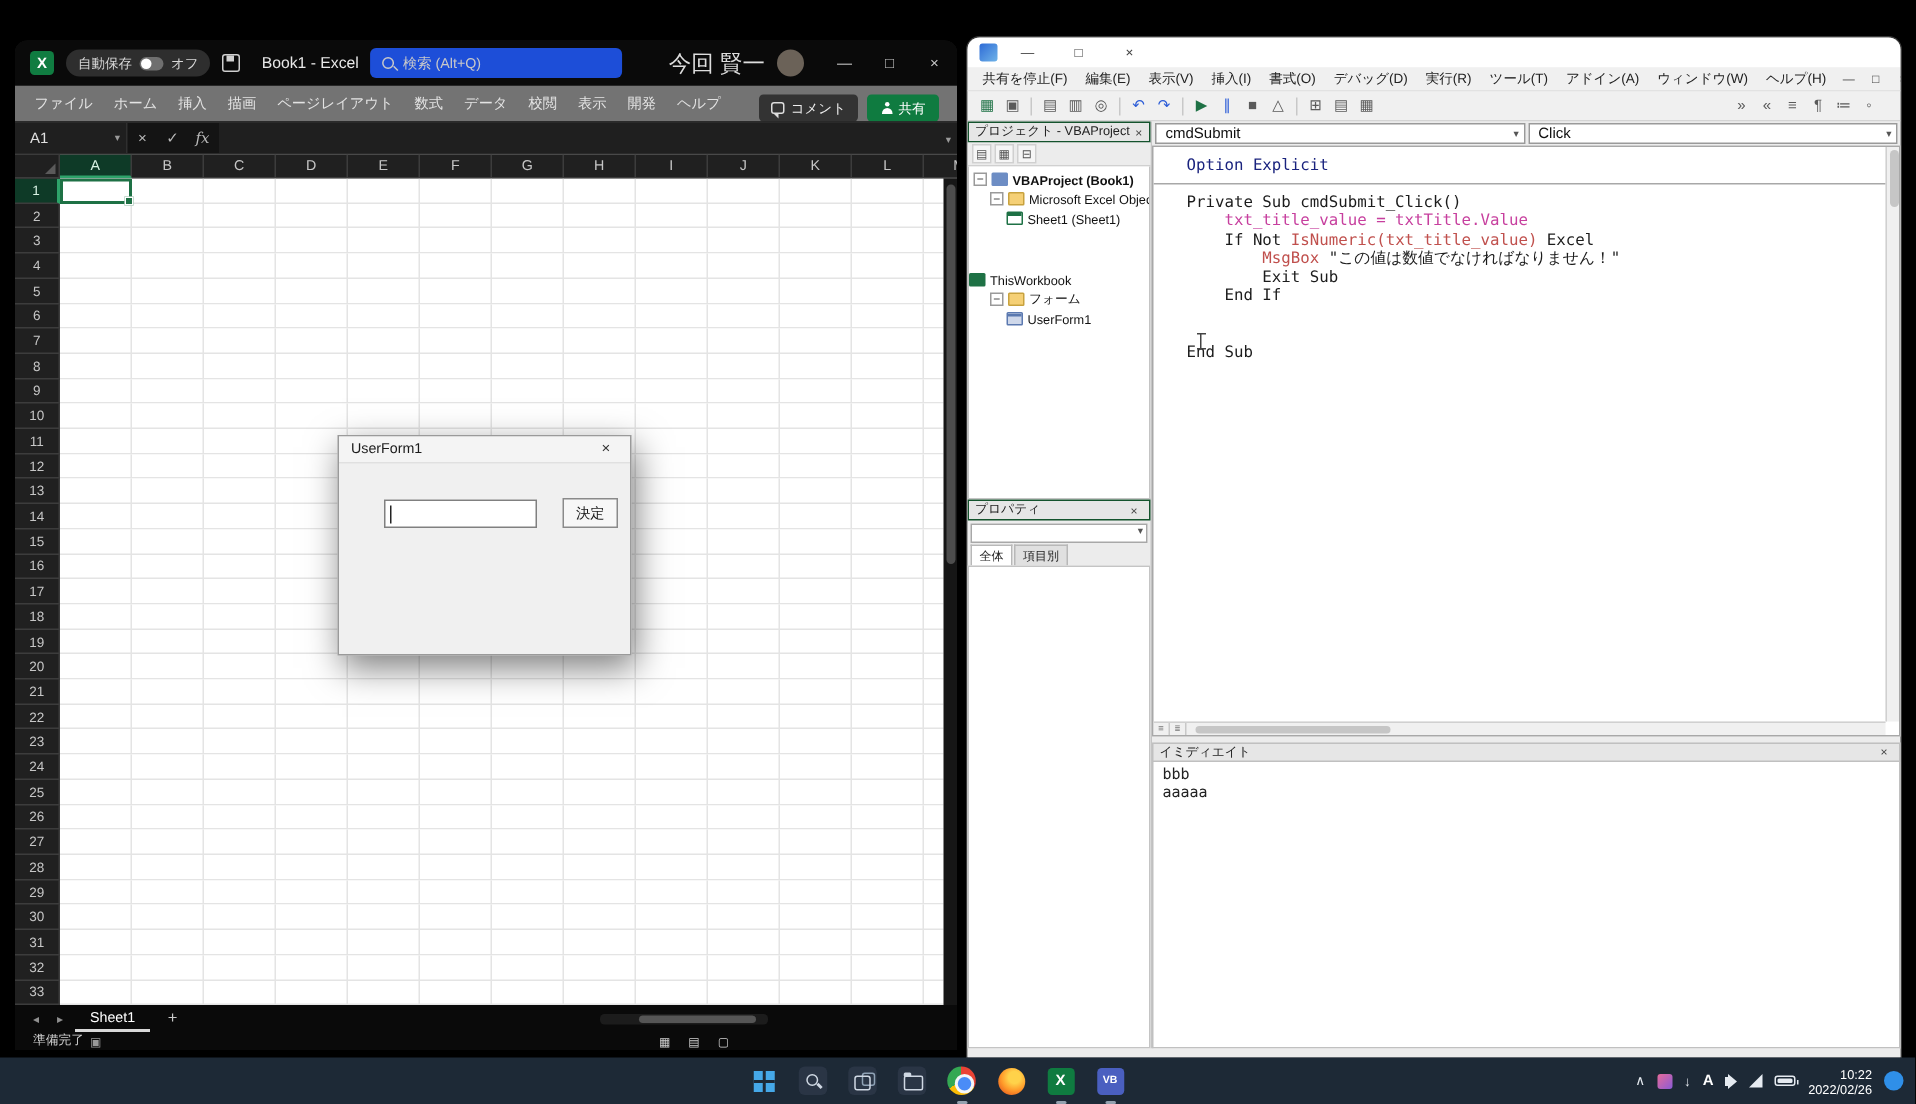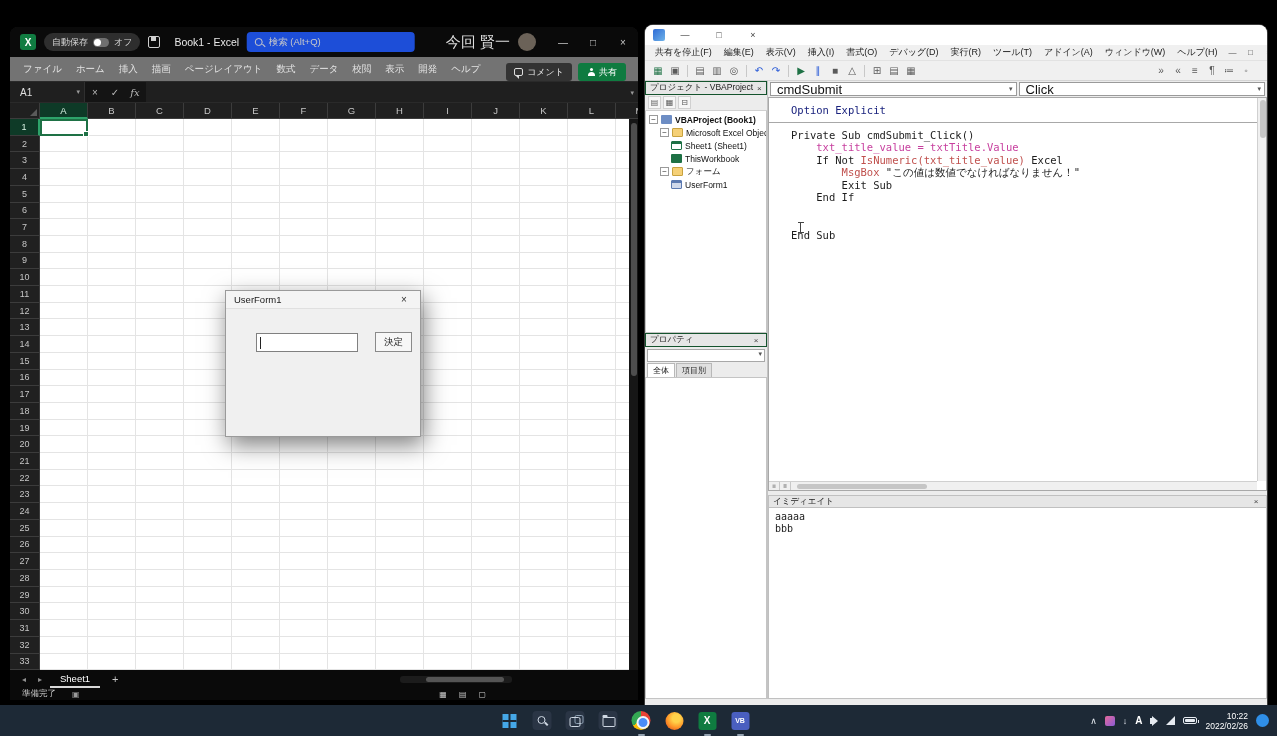--- a/index.html
+++ b/index.html
@@ -60,21 +60,21 @@
 .sel-box{position:absolute;left:0;top:0;width:48px;height:calc(100%/33);border:2px solid #1e7145;background:#fff;z-index:2}
 .sel-box::after{content:"";position:absolute;right:-3px;bottom:-3px;width:4px;height:4px;background:#1e7145;border:1px solid #fff}
 .vscroll{width:9px;flex:none;background:#161616;position:relative}
 .vscroll .thumb{position:absolute;left:1.5px;top:4px;width:6px;height:46%;background:#4d4d4d;border-radius:3px}
 .xl-sheetbar{height:18px;background:#0a0a0a;display:flex;align-items:center;gap:4px;padding:0 8px;flex:none}
 .sheet-nav{font-size:8px;color:#8f8f8f;width:12px;text-align:center}
 .sheettab{color:#fff;font-size:9.5px;padding:0 10px;height:100%;display:flex;align-items:center;border-bottom:2px solid #d8d8d8}
 .addsheet{font-size:11px;color:#c8c8c8;margin-left:4px;width:14px;text-align:center}
 .hscroll{margin-left:auto;margin-right:118px;width:112px;height:7px;background:#1c1c1c;border-radius:3px;position:relative}
 .hscroll .thumb{position:absolute;left:26px;top:1px;width:78px;height:5px;background:#555;border-radius:2.5px}
-.xl-status{height:12px;background:#0a0a0a;display:flex;align-items:center;padding:0 12px;color:#cfcfcf;font-size:8.5px;gap:16px;flex:none}
+.xl-status{height:12px;background:#0a0a0a;display:flex;align-items:center;padding:0 12px;color:#cfcfcf;font-size:8.5px;gap:4px;flex:none}
 .acc-ic{color:#9a9a9a;font-size:8px}
 .view-icons{margin-left:auto;margin-right:140px;display:flex;gap:12px;color:#cfcfcf;font-size:8px}
 
 
 #userform{position:absolute;left:225px;top:290px;width:196px;height:147px;background:#f0f0f0;border:1px solid #9a9a9a;box-shadow:3px 8px 22px rgba(0,0,0,.5);z-index:5}
 .uf-title{height:18px;display:flex;align-items:center;padding:0 8px;font-size:9.5px;color:#1a1a1a;background:#f4f4f4;border-bottom:1px solid #e0e0e0}
 .uf-close{margin-left:auto;color:#333;font-size:10px;width:16px;text-align:center}
 .uf-input{position:absolute;left:30px;top:42px;width:102px;height:19px;background:#fff;border:1px solid #808080}
 .uf-caret{position:absolute;left:3px;top:3px;width:1px;height:12px;background:#222}
 .uf-btn{position:absolute;left:149px;top:41px;width:37px;height:20px;background:#f7f7f7;border:1px solid #8a8a8a;font-size:9.5px;display:flex;align-items:center;justify-content:center;color:#1a1a1a}
@@ -113,21 +113,21 @@
 .props{flex:1;display:flex;flex-direction:column;min-height:0}
 .props-combo{height:13px;margin:2px 2px 1px 2px;border:1px solid #a8a8a8;background:#fff;position:relative;flex:none}
 .props-combo::after{content:"▾";position:absolute;right:2px;top:0;font-size:7px;color:#555}
 .props-tabs{height:14px;display:flex;padding-left:2px;gap:1px;flex:none}
 .ptab{font-size:8px;color:#222;background:#e0e0e0;border:1px solid #b8b8b8;border-bottom:none;padding:0 5px;display:flex;align-items:center;white-space:nowrap}
 .ptab.active{background:#fff}
 .props-body{flex:1;background:#fff;border:1px solid #c4c4c4}
 .vb-right{flex:1;display:flex;flex-direction:column;min-width:0;min-height:0}
 .code-panel{height:410px;display:flex;flex-direction:column;background:#ececec;flex:none}
 .combo-row{height:16px;display:flex;gap:2px;padding:1px 2px;flex:none}
-.ccombo{flex:1;background:#fff;border:1px solid #9a9a9a;font-size:13px;color:#111;display:flex;align-items:center;padding:0 6px;position:relative}
+.ccombo{flex:1;background:#fff;border:1px solid #9a9a9a;font-size:10px;color:#111;display:flex;align-items:center;padding:0 6px;position:relative}
 .ccombo::after{content:"▾";position:absolute;right:3px;font-size:7px;color:#555}
 .code-area{flex:1;background:#fff;border:1px solid #a8a8a8;position:relative;font-family:"DejaVu Sans Mono","Liberation Mono",monospace;font-size:10.5px;line-height:12.5px;color:#222;overflow:hidden;padding:6px 14px 0 22px}
 .code-line{height:12.5px;white-space:pre}
 .code-divider{height:6px;border-bottom:1px solid #a8a8a8;margin:0 -14px 6px -22px}
 .c-keyword{color:#1a237e}
 .c-plain{color:#1c1c1c}
 .c-magenta{color:#c73f9e}
 .c-red{color:#c0504d}
 .c-comment{color:#2e8b57}
 .ibeam{position:absolute;left:31px;top:124px;width:1px;height:11px;background:#444}
@@ -917,21 +917,21 @@
             </div>
             <div class="tree-row" style="padding-left: 14px;">
               <span class="expander">−</span>
               <span class="ticon folder-icon"></span>
               <span class="tree-label">Microsoft Excel Objects</span>
             </div>
             <div class="tree-row" style="padding-left: 25px;">
               <span class="ticon sheet-icon"></span>
               <span class="tree-label">Sheet1 (Sheet1)</span>
             </div>
-            <div class="tree-row" style="padding-left: 25px;">
+            <div class="tree-row" style=" margin-top: 28px;">
               <span class="ticon workbook-icon"></span>
               <span class="tree-label">ThisWorkbook</span>
             </div>
             <div class="tree-row" style="padding-left: 14px;">
               <span class="expander">−</span>
               <span class="ticon folder-icon"></span>
               <span class="tree-label">フォーム</span>
             </div>
             <div class="tree-row" style="padding-left: 25px;">
               <span class="ticon form-icon"></span>
@@ -981,22 +981,22 @@
               <div class="thumb"></div>
             </div>
           </div>
         </div>
         <div class="imm-panel">
           <div class="imm-head">
             <span>イミディエイト</span>
             <span class="panel-close">×</span>
           </div>
           <div class="imm-body">
+              <div class="imm-line">bbb</div>
               <div class="imm-line">aaaaa</div>
-              <div class="imm-line">bbb</div>
             </div>
         </div>
       </div>
     </div>
     <div class="vb-bottom"></div>
   </div>
 
 
   <div id="taskbar">
     <div class="tb-center">

